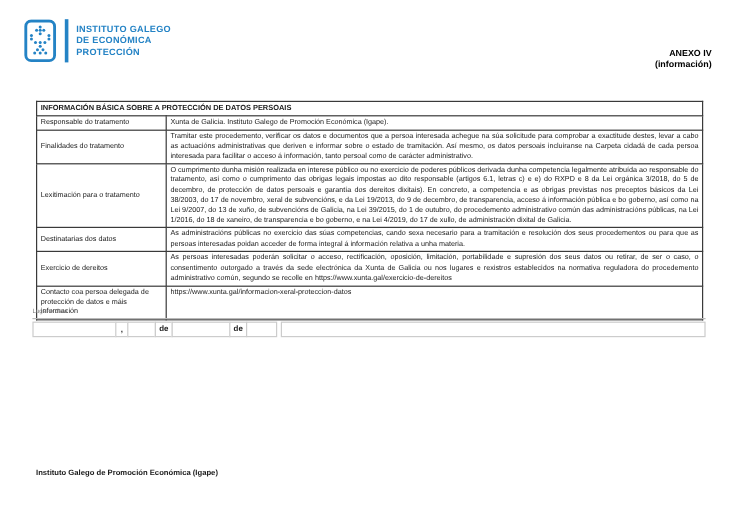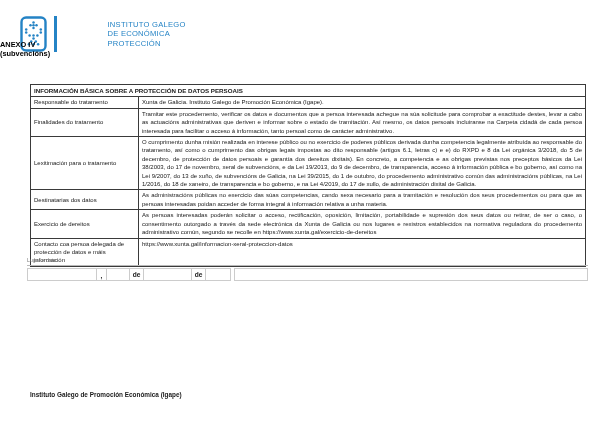--- a/index.html
+++ b/index.html
@@ -5,23 +5,23 @@
   html,body{margin:0;padding:0;}
   body{
     width:615px;height:439px;position:relative;overflow:hidden;
     background:#ffffff;color:#1a1a1a;
     font-family:"Liberation Sans",sans-serif;
   }
   
   .logo-wrap{position:absolute;left:20px;top:16px;display:flex;align-items:center;}
   .logo-emblem{display:block;}
   .logo-bar{width:2.5px;height:36px;background:#2483c5;margin:0 7px;}
-  .logo-text{color:#2483c5;font-size:7.6px;font-weight:400;line-height:9.6px;letter-spacing:.25px;margin-left:44px;}
+  .logo-text{color:#2483c5;font-size:7.6px;font-weight:700;line-height:9.6px;letter-spacing:.25px;}
   
-  .page-title{position:absolute;top:41px;left:0;width:593px;text-align:left;
+  .page-title{position:absolute;top:41px;left:0;width:593px;text-align:right;
     font-weight:bold;font-size:7.4px;line-height:8.8px;color:#000;}
   
   table.privacy{position:absolute;left:30px;top:84px;width:556px;
     border-collapse:collapse;table-layout:fixed;}
   table.privacy th,table.privacy td{
     border:1px solid #3a3a3a;padding:1px 3px;vertical-align:top;
     font-size:6px;line-height:8.4px;font-weight:normal;text-align:left;
   }
   table.privacy th.tbl-header{font-weight:bold;font-size:6.2px;padding:1.5px 3px;}
   table.privacy td.lbl{width:106px;vertical-align:middle;}
@@ -77,21 +77,21 @@
   <div class="logo-bar"></div>
   <div class="logo-text">
     <div>INSTITUTO GALEGO</div>
     <div>DE ECONÓMICA</div>
     <div>PROTECCIÓN</div>
   </div>
 </div>
 
 <div class="page-title">
   <div>ANEXO IV</div>
-  <div>(subvencións)</div>
+  <div>(información)</div>
 </div>
 
 <table class="privacy">
   <colgroup>
       <col style="width:108px">
       <col>
     </colgroup>
   <tbody>
       <tr>
     <th class="tbl-header" colspan="2">INFORMACIÓN BÁSICA SOBRE A PROTECCIÓN DE DATOS PERSOAIS</th>

